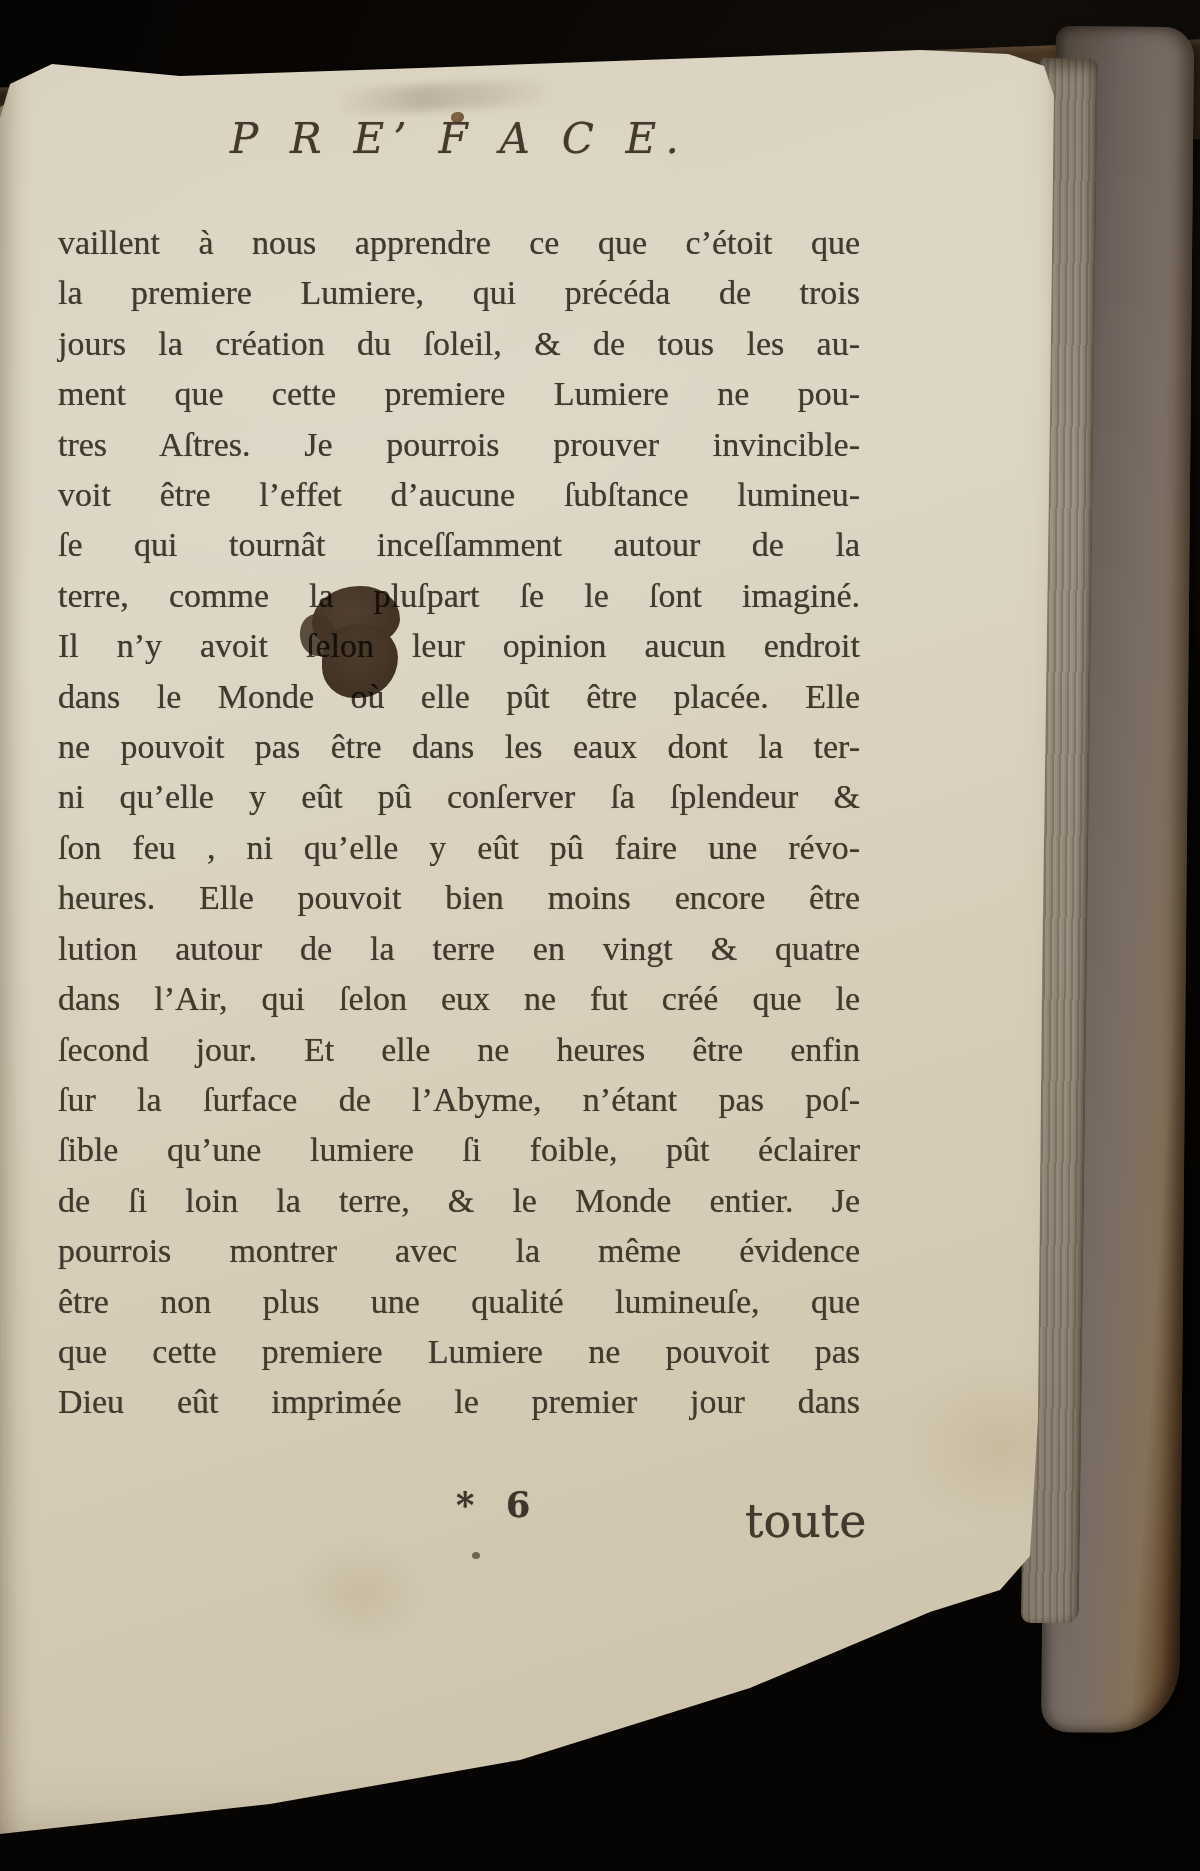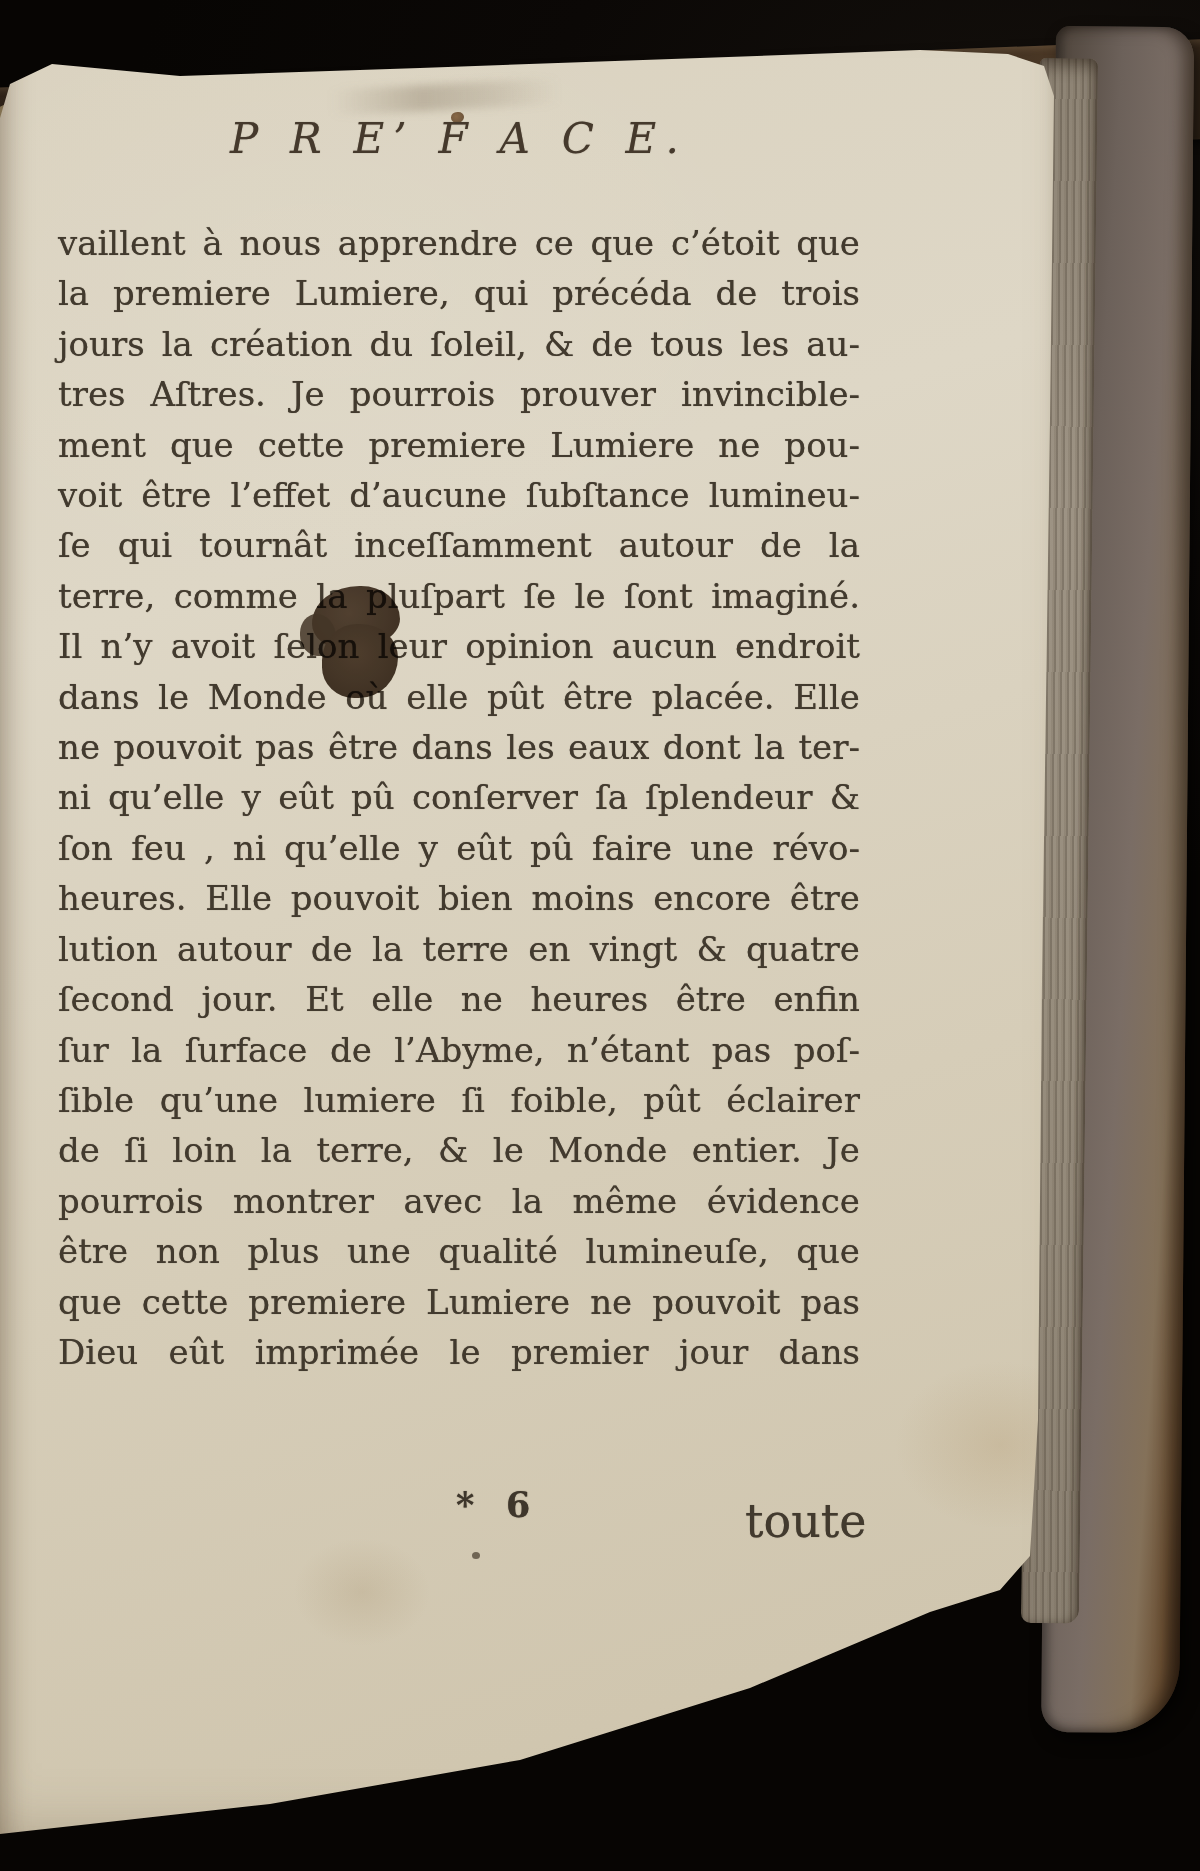--- a/index.html
+++ b/index.html
@@ -68,21 +68,21 @@
   .heading{
     position:absolute;left:58px;top:114px;width:802px;text-align:center;
     font-style:italic;font-size:42px;letter-spacing:.22em;color:#45392c;
     text-shadow:0 0 1px rgba(66,54,40,.55);white-space:nowrap;
   }
   .bodytext{
     position:absolute;left:58px;top:218px;width:802px;
     font-size:34px;line-height:50.4px;color:#423a2e;
     text-shadow:0 0 .7px rgba(62,52,40,.75);
   }
-  .line{text-align:justify;text-align-last:justify;word-spacing:.05em;}
+  .line{text-align:justify;text-align-last:justify;word-spacing:.05em;font-family:Liberation Serif, serif;}
   .sigline{
     position:absolute;left:456px;top:1484px;font-size:35px;color:#3e362b;
     letter-spacing:.28em;font-weight:bold;text-shadow:0 0 1px rgba(62,52,40,.7);
   }
   .catchword{
     position:absolute;left:745px;top:1494px;font-size:46px;color:#423a2e;
     text-shadow:0 0 .7px rgba(62,52,40,.75);
   }
   
   .blot{position:absolute;left:300px;top:578px;width:112px;height:130px;mix-blend-mode:multiply;}
@@ -114,32 +114,33 @@
   <div class="page">
     <div class="smudge"></div>
     <div class="speck"></div>
 
     <div class="heading">P R E’ F A C E.</div>
 
     <div class="bodytext">
       <div class="line">vaillent à nous apprendre ce que c’étoit que</div>
       <div class="line">la premiere Lumiere, qui précéda de trois</div>
       <div class="line">jours la création du ſoleil, &amp; de tous les au-</div>
+      <div class="line">ment que cette premiere Lumiere ne pou-</div>
       <div class="line">tres Aſtres. Je pourrois prouver invincible-</div>
-      <div class="line">ment que cette premiere Lumiere ne pou-</div>
       <div class="line">voit être l’effet d’aucune ſubſtance lumineu-</div>
       <div class="line">ſe qui tournât inceſſamment autour de la</div>
       <div class="line">terre, comme la pluſpart ſe le ſont imaginé.</div>
       <div class="line">Il n’y avoit ſelon leur opinion aucun endroit</div>
       <div class="line">dans le Monde où elle pût être placée. Elle</div>
       <div class="line">ne pouvoit pas être dans les eaux dont la ter-</div>
       <div class="line">ni qu’elle y eût pû conſerver ſa ſplendeur &amp;</div>
       <div class="line">ſon feu , ni qu’elle y eût pû faire une révo-</div>
       <div class="line">heures. Elle pouvoit bien moins encore être</div>
       <div class="line">lution autour de la terre en vingt &amp; quatre</div>
+      <div class="line">dans l’Air, qui ſelon eux ne fut créé que le</div>
       <div class="line">ſecond jour. Et elle ne heures être enfin</div>
       <div class="line">ſur la ſurface de l’Abyme, n’étant pas poſ-</div>
       <div class="line">ſible qu’une lumiere ſi foible, pût éclairer</div>
       <div class="line">de ſi loin la terre, &amp; le Monde entier. Je</div>
       <div class="line">pourrois montrer avec la même évidence</div>
       <div class="line">être non plus une qualité lumineuſe, que</div>
       <div class="line">que cette premiere Lumiere ne pouvoit pas</div>
       <div class="line">Dieu eût imprimée le premier jour dans</div>
     </div>
 

